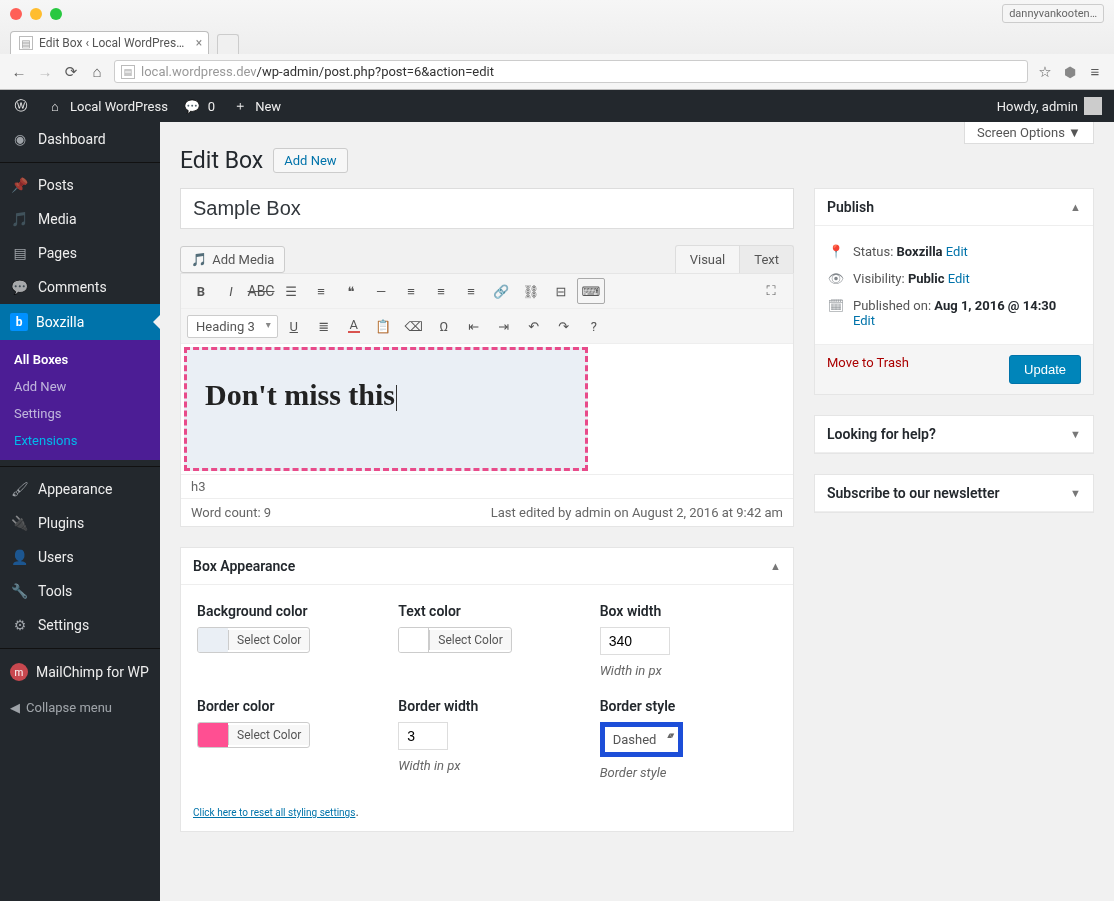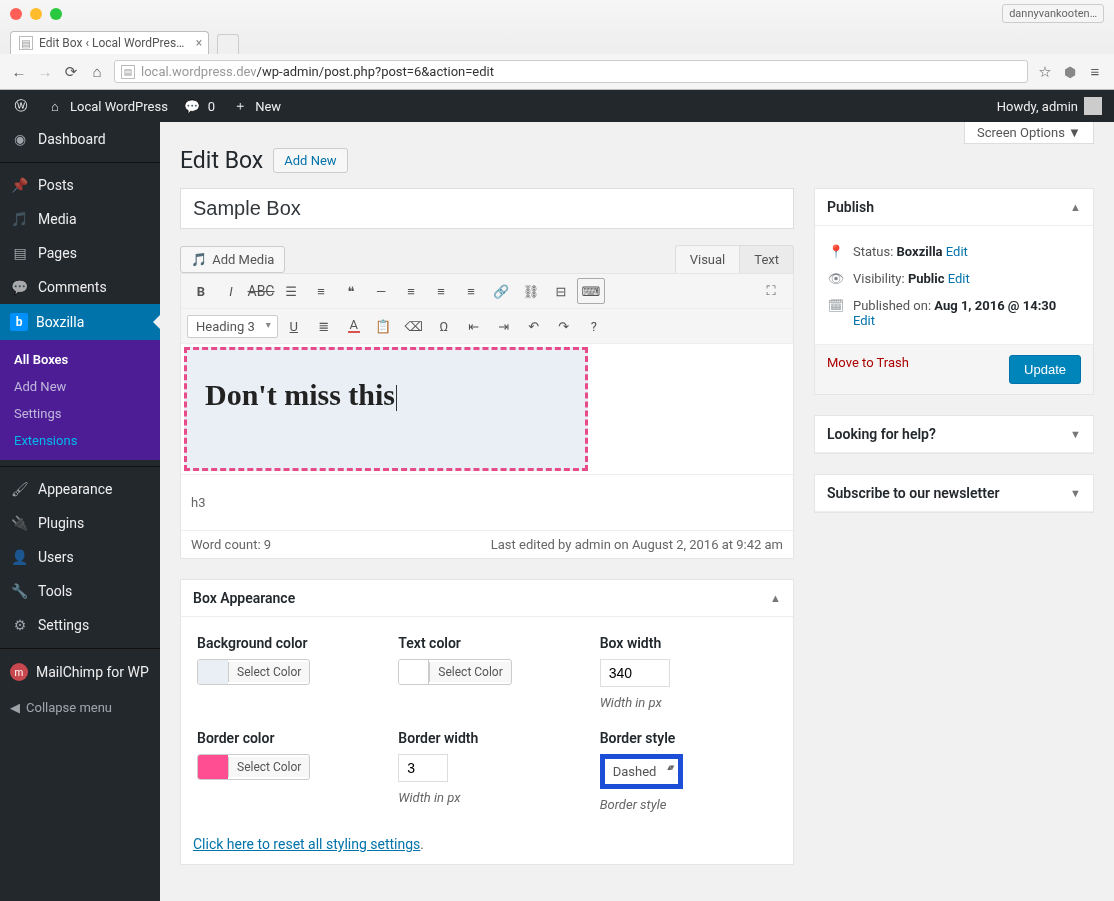--- a/index.html
+++ b/index.html
@@ -80,21 +80,21 @@
 
   .editor-canvas{padding:0;}
   .box-preview{border:3px dashed #e84b8a;margin:3px;padding:28px 18px 34px 18px;background:#eaeff5;font-family:Georgia,serif;}
   .box-preview h3.hdr{font-size:30px;font-weight:700;color:#222;margin-bottom:22px;font-family:Georgia,serif;}
   .box-preview p.bdy{font-size:17px;color:#333;}
   .cursor-caret{display:inline-block;width:1px;height:26px;background:#333;vertical-align:middle;margin-left:1px;}
   .editor-right-space{display:flex;}
   .editor-right-space .box-preview{flex:0 0 66%;}
 
   .status-row{display:flex;justify-content:space-between;padding:6px 10px;font-size:13px;border-top:1px solid #eee;background:#fff;color:#666;}
-  .path-row{padding:20px 10px;background:#fff;border-top:1px solid #eee;font-size:13px;color:#666;}
+  .path-row{padding:4px 10px;background:#fff;border-top:1px solid #eee;font-size:13px;color:#666;}
 
   .postbox{background:#fff;border:1px solid #e5e5e5;margin-bottom:20px;}
   .postbox .hndle{padding:10px 12px;font-size:14px;font-weight:600;color:#23282d;display:flex;justify-content:space-between;align-items:center;cursor:pointer;border-bottom:1px solid #eee;}
   .postbox .tog{color:#777;font-size:11px;}
   .postbox .inside{padding:12px;font-size:13px;color:#555;}
   .pub-row{display:flex;align-items:flex-start;gap:8px;padding:6px 0;}
   .pub-icon{width:18px;color:#82878c;text-align:center;}
   .pub-row a{color:#0073aa;cursor:pointer;}
   .pub-row b{color:#23282d;}
   .pub-actions{display:flex;justify-content:space-between;align-items:flex-start;border-top:1px solid #eee;margin:10px -12px -12px;padding:10px 12px;background:#f5f5f5;}
@@ -106,21 +106,21 @@
   .color-picker{display:flex;align-items:center;border:1px solid #ccc;border-radius:3px;overflow:hidden;width:fit-content;}
   .swatch{width:30px;height:24px;}
   .sw-bg{background:#eaeff5;}
   .sw-tx{background:#fff;border-right:1px solid #ccc;}
   .sw-bd{background:#ff4f92;}
   .select-color{padding:3px 8px;font-size:12px;color:#555;background:#f7f7f7;border-left:1px solid #ccc;cursor:pointer;}
   .num-input{border:1px solid #ddd;padding:5px 8px;font-size:14px;width:70px;}
   .hint{font-style:italic;color:#666;margin-top:8px;font-size:13px;}
   .sel{border:5px solid #1d4ed8;background:#fff;padding:5px 22px 5px 8px;font-size:13px;position:relative;width:fit-content;}
   .sel::after{content:"▴▾";position:absolute;right:6px;top:4px;color:#666;font-size:9px;letter-spacing:-2px;line-height:8px;display:flex;flex-direction:column;}
-  .reset-link{color:#0073aa;text-decoration:underline;cursor:pointer;font-size:14px;}
+  .reset-link{color:#0073aa;text-decoration:underline;cursor:pointer;font-size:10px;}
 </style>
 </head>
 <body>
 
 <div class="browser-chrome">
   <div class="traffic-lights">
     <div class="tl tl-r"></div>
     <div class="tl tl-y"></div>
     <div class="tl tl-g"></div>
     <div class="user-badge">dannyvankooten…</div>

